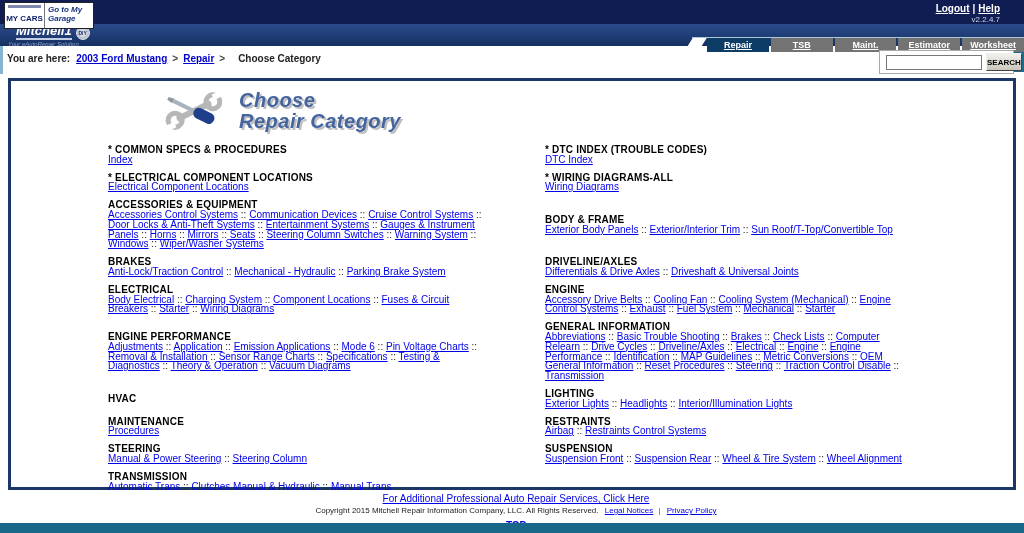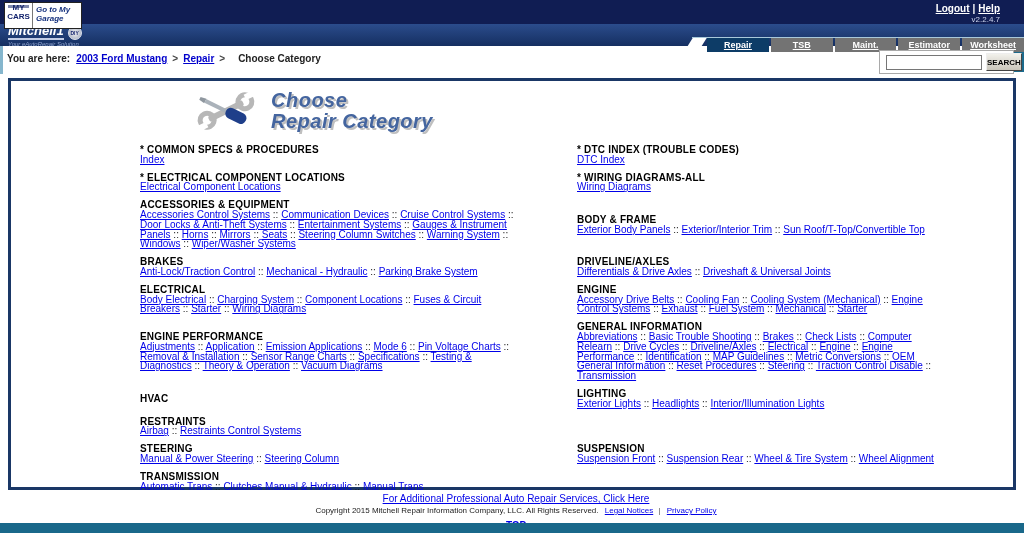--- a/index.html
+++ b/index.html
@@ -2,35 +2,35 @@
 <html><head>
 <meta charset="utf-8">
 <style>
   * { margin:0; padding:0; box-sizing:border-box; }
   body { font-family:"Liberation Sans", sans-serif; background:#fff; }
   .screen { position:relative; width:1024px; height:533px; overflow:hidden; background:#fff; }
 
   
   .topbar { position:absolute; top:0; left:0; width:100%; height:24px; background:#101d53; }
   .plate-group { position:absolute; top:2px; left:4px; height:27px; background:#fff; border:1px solid #222; display:flex; z-index:6; }
-  .plate { width:28px; position:relative; border-right:1px solid #777; background:#fff; padding-top:0; text-align:center; }
+  .plate { width:40px; position:relative; border-right:1px solid #777; background:#fff; padding-top:11px; text-align:center; }
   .plate::before { content:""; position:absolute; top:2px; left:3px; right:3px; height:3px; background:#1a2a6b; opacity:.55; }
   .plate-text { font-size:8px; font-weight:bold; color:#14246e; letter-spacing:0px; }
   .garage-btn { width:48px; padding:2px 3px; font-size:8px; font-weight:bold; font-style:italic; color:#15317e; line-height:1.15; cursor:pointer; }
   .top-right { position:absolute; top:3px; right:24px; text-align:right; }
   .top-links { font-size:10px; font-weight:bold; color:#fff; }
   .top-links a { color:#fff; text-decoration:underline; cursor:pointer; }
   .top-links .sep { margin:0 3px; }
   .version { font-size:8px; color:#cdd4ec; margin-top:1px; }
 
   
   .logobar { position:absolute; top:24px; left:0; width:100%; height:22px; background:linear-gradient(#2b4c8c, #152f61); }
   .logo-wrap { position:absolute; left:8px; top:1px; }
   .logo-line { display:flex; align-items:center; }
-  .logo-text { font-size:13px; font-weight:bold; font-style:italic; color:#fff; border-bottom:2px solid #c2cde6; line-height:12px; padding-bottom:1px; cursor:pointer; }
+  .logo-text { font-size:13px; font-weight:bold; font-style:italic; color:#fff; border-bottom:2px solid #c2cde6; line-height:12px; padding-bottom:1px; cursor:pointer;margin-left:8px; }
   .logo-badge { margin-left:4px; width:14px; height:14px; border-radius:50%; background:radial-gradient(#f5f5f5,#9aa4b8); border:1px solid #dfe4ee; color:#14246e; font-size:5px; font-weight:bold; display:flex; align-items:center; justify-content:center; }
   .tagline { font-size:6px; color:#8fa3cf; margin-top:1px; font-style:italic; }
 
   
   .tabstrip { position:absolute; top:37px; right:0; width:332px; height:15px; display:flex; border-top:1px solid #a9c8da; background:transparent; z-index:4; }
   .slash { width:14px; height:15px; background:#fff; transform:skewX(-32deg); margin-left:-4px; margin-right:3px; }
   .tabs { flex:1; display:flex; }
   .tab { flex:1; margin-left:2px; background:#737373; color:#fff; font-size:9px; font-weight:bold; text-decoration:underline; text-align:center; line-height:14px; cursor:pointer; }
   .tab.active { background:#0d3c67; }
   .right-wedge { position:absolute; top:46px; right:0; width:14px; height:26px; background:#1b6a8c; z-index:2; }
@@ -41,21 +41,21 @@
   .breadcrumb { position:absolute; left:7px; top:7px; font-size:10px; color:#333; }
   .crumb-prefix { font-weight:bold; color:#222; margin-right:6px; }
   .crumb-link { color:#0000cc; font-weight:bold; text-decoration:underline; cursor:pointer; }
   .crumb-sep { margin:0 5px; color:#444; font-weight:bold; }
   .crumb-current { font-weight:bold; color:#222;margin-left:8px; }
   .search-box { position:absolute; top:4px; right:10px; width:135px; height:24px; background:#fff; border:1px solid #a9a9a9; display:flex; align-items:center; z-index:5; }
   .search-box input { width:96px; height:15px; margin-left:6px; border:1px solid #767676; font-size:10px; padding:0 2px; font-family:"Liberation Sans",sans-serif; }
   .search-btn { margin-left:4px; width:40px; height:18px; font-size:8px; font-weight:bold; color:#000; background:linear-gradient(#f2f1ec,#c9c5ba); border:1px solid #444; border-top-color:#eee; border-left-color:#eee; cursor:pointer; font-family:"Liberation Sans",sans-serif; }
 
   
-  .main-box { position:absolute; top:78px; left:8px; width:1008px; height:412px; background:#fff; border:3px solid #1a3766;padding-left:32px; }
+  .main-box { position:absolute; top:78px; left:8px; width:1008px; height:412px; background:#fff; border:3px solid #1a3766; }
   .page-header { display:flex; align-items:center; margin:8px 0 12px 150px; }
   .tools-icon { width:66px; height:44px; }
   .title { margin-left:12px; font-size:20px; line-height:21px; font-weight:bold; font-style:italic; color:#44659f; letter-spacing:.5px; text-shadow:2px 2px 0 #bfbfbf; }
 
   .cats { margin-left:97px; }
   .cat-row { display:flex; margin-bottom:8px;align-items:center; }
   .cat-cell { font-size:10px; line-height:9.8px; }
   .cat-cell.left { width:374px; margin-right:63px; }
   .cat-cell.right { width:372px; }
   .cat-heading { font-weight:bold; color:#000; letter-spacing:.2px; }
@@ -206,20 +206,24 @@
         <div class="cat-row">
           <div class="cat-cell left">
             <div class="cat-heading">HVAC</div>
           </div>
           <div class="cat-cell right">
             <div class="cat-heading">LIGHTING</div>
             <div class="cat-links"><a class="cat-link">Exterior Lights</a> :: <a class="cat-link">Headlights</a> :: <a class="cat-link">Interior/Illumination Lights</a></div>
           </div>
         </div>
         <div class="cat-row">
+          <div class="cat-cell left">
+            <div class="cat-heading">MAINTENANCE</div>
+            <div class="cat-links"><a class="cat-link">Procedures</a></div>
+          </div>
           <div class="cat-cell right">
             <div class="cat-heading">RESTRAINTS</div>
             <div class="cat-links"><a class="cat-link">Airbag</a> :: <a class="cat-link">Restraints Control Systems</a></div>
           </div>
         </div>
         <div class="cat-row">
           <div class="cat-cell left">
             <div class="cat-heading">STEERING</div>
             <div class="cat-links"><a class="cat-link">Manual &amp; Power Steering</a> :: <a class="cat-link">Steering Column</a></div>
           </div>

